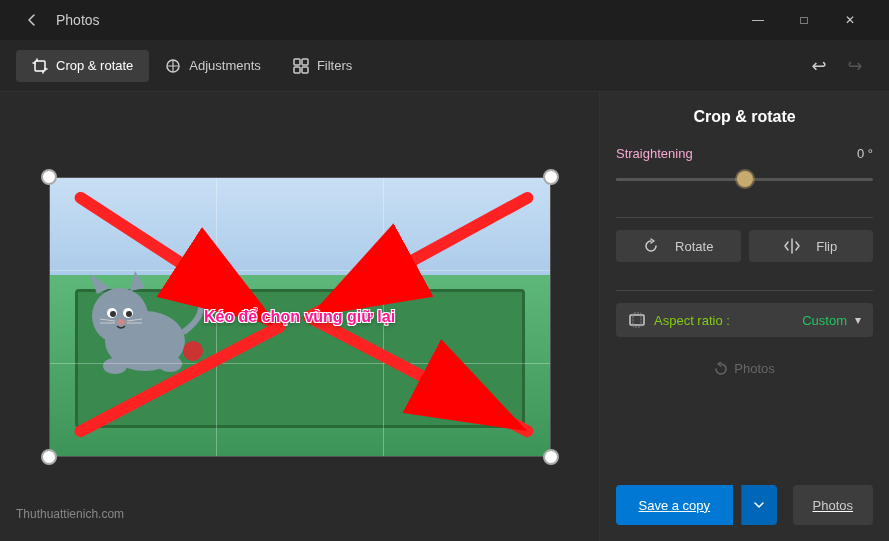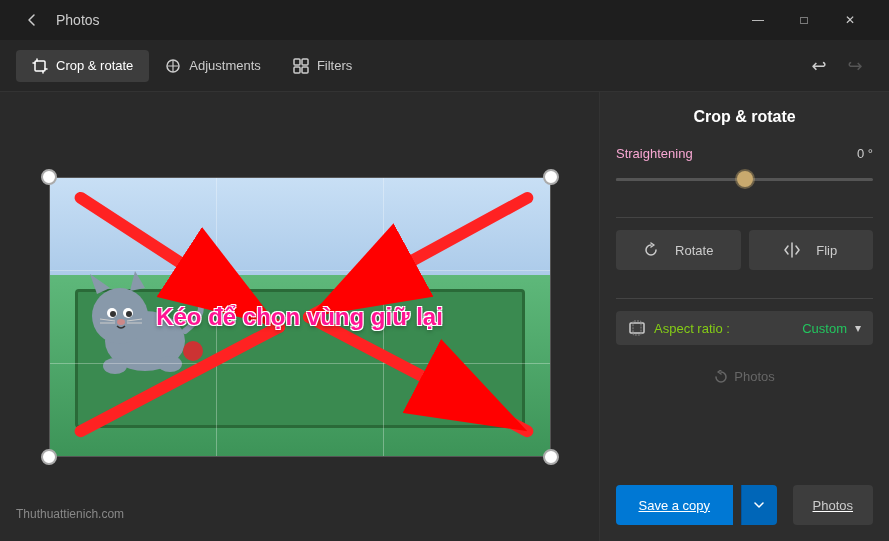--- a/index.html
+++ b/index.html
@@ -260,21 +260,21 @@
     }
 
     
     .btn-row {
       display: flex;
       gap: 8px;
       margin-bottom: 16px;
     }
     .panel-btn {
       flex: 1;
-      height: 40px;
+      height: 32px;
       background: #3d3d3d;
       border: none;
       border-radius: 4px;
       color: #ccc;
       font-size: 13px;
       cursor: pointer;
       display: flex;
       align-items: center;
       justify-content: center;
       gap: 16px;
@@ -450,21 +450,21 @@
             <line x1="52" y1="67" x2="67" y2="67" stroke="#ccc" stroke-width="1"></line>
 
             <path d="M110 75 Q130 60 125 45 Q120 35 115 40" stroke="#8899aa" stroke-width="6" fill="none" stroke-linecap="round"></path>
 
             <ellipse cx="40" cy="110" rx="12" ry="8" fill="#8899aa"></ellipse>
             <ellipse cx="95" cy="108" rx="12" ry="8" fill="#8899aa"></ellipse>
 
             <circle cx="118" cy="95" r="10" fill="#cc3333"></circle>
           </svg>
 
-          <div class="center-text" style="font-size:24px;color:#ff1493;text-shadow:1px 1px 0 #fff,-1px -1px 0 #fff,1px -1px 0 #fff,-1px 1px 0 #fff,0 2px 4px rgba(0,0,0,0.5);font-family:'Arial Black',Arial,sans-serif;">Kéo để chọn vùng giữ lại</div>
+          <div class="center-text" style="font-size:16px;color:#ff1493;text-shadow:1px 1px 0 #fff,-1px -1px 0 #fff,1px -1px 0 #fff,-1px 1px 0 #fff,0 2px 4px rgba(0,0,0,0.5);font-family:'Arial Black',Arial,sans-serif;">Kéo để chọn vùng giữ lại</div>
 
           <div class="grid-overlay">
             <div class="grid-line-h" style="top:33.3%;"></div>
             <div class="grid-line-h" style="top:66.6%;"></div>
             <div class="grid-line-v" style="left:33.3%;"></div>
             <div class="grid-line-v" style="left:66.6%;"></div>
           </div>
 
           <svg class="arrows-svg" viewBox="0 0 502 280">
 

